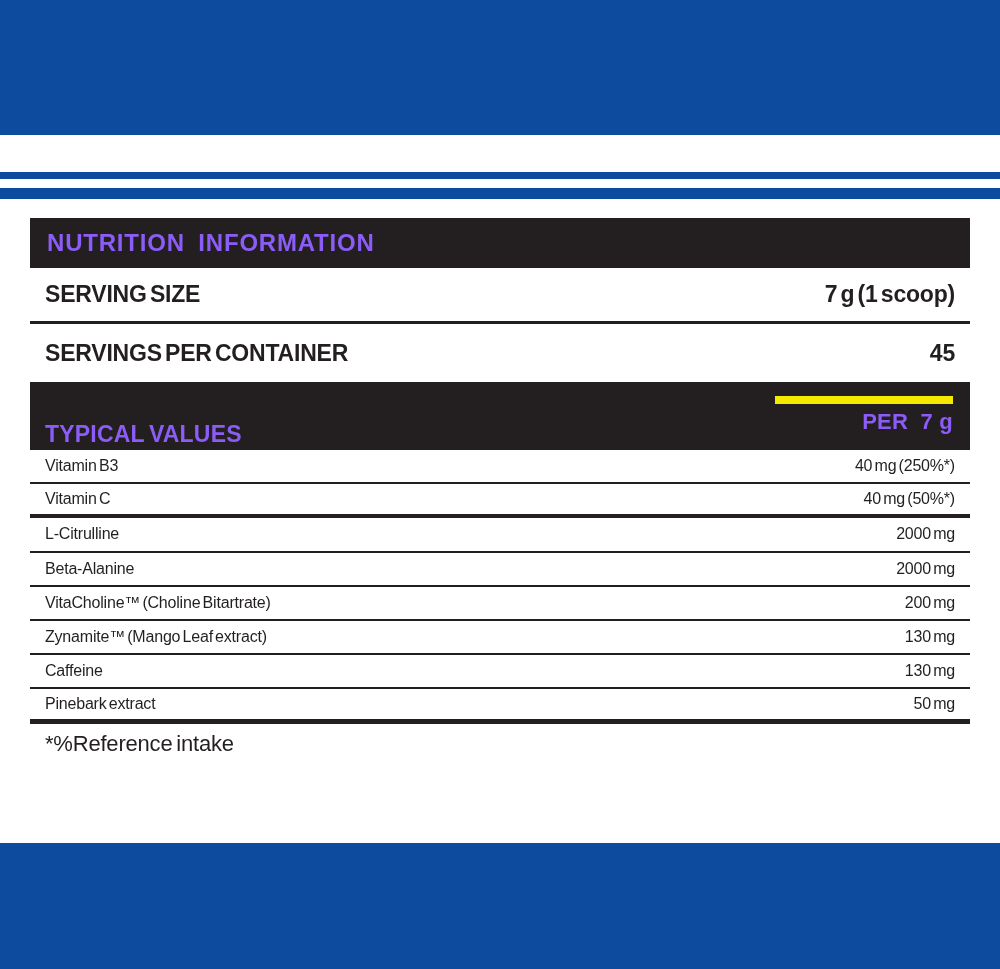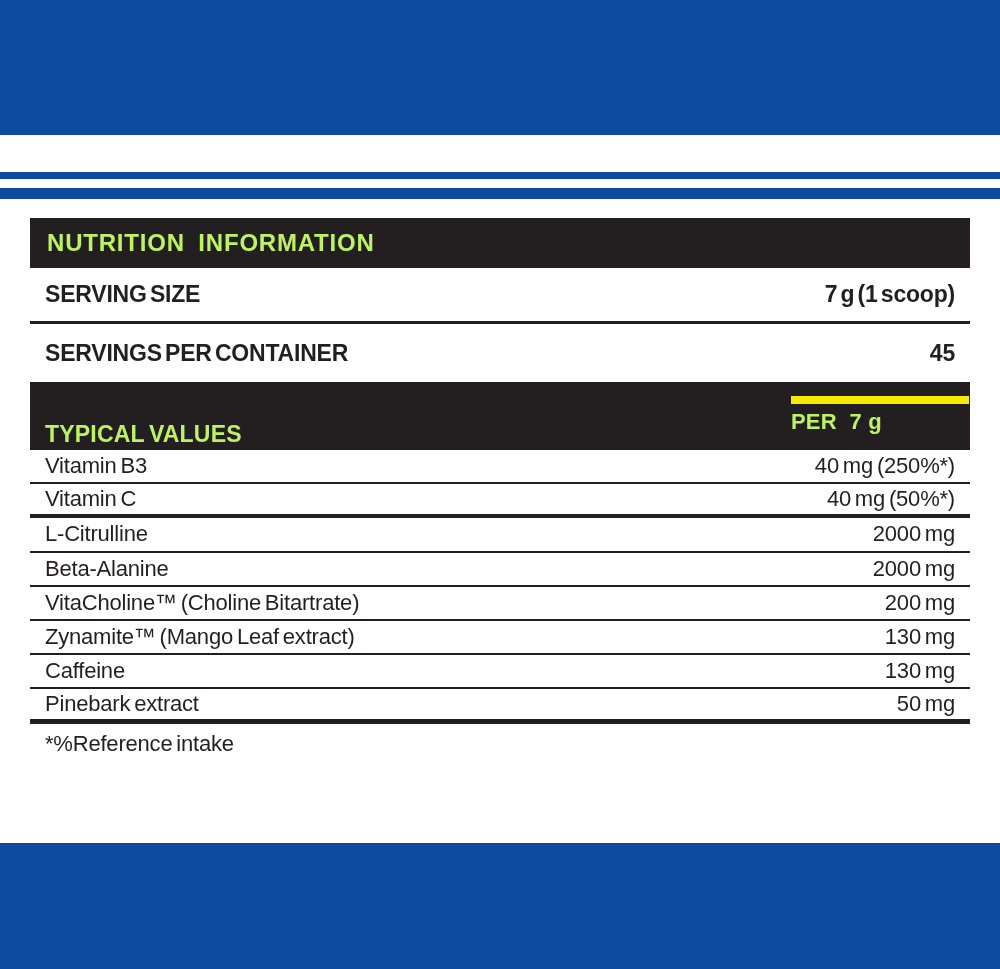--- a/index.html
+++ b/index.html
@@ -19,21 +19,21 @@
   }
   .blue-band{position:absolute;left:0;width:1000px;background:var(--blue);}
   .band-top{top:0;height:135px;}
   .band-bottom{top:843px;height:126px;}
   .stripe{position:absolute;left:0;width:1000px;background:var(--blue);}
   .stripe-1{top:172px;height:7px;}
   .stripe-2{top:188px;height:11px;}
 
   .panel{position:absolute;left:30px;top:218px;width:940px;}
 
-  .bar{background:var(--ink);color:#bef264;box-sizing:border-box;}
+  .bar{background:var(--ink);color:#8b5cf6;box-sizing:border-box;}
   .bar-header{
     height:50px;display:flex;align-items:center;
     padding-left:17px;
     font-size:24px;font-weight:700;
     letter-spacing:0.8px;word-spacing:6px;
   }
   .meta-row{
     display:flex;justify-content:space-between;align-items:center;
     box-sizing:border-box;
     font-size:23px;font-weight:700;
@@ -41,30 +41,30 @@
     padding:0 15px;
   }
   .row-serving{height:56px;border-bottom:3px solid var(--ink);padding-top:0;}
   .row-servings{height:58px;gap:24px;}
 
   .bar-typical{position:relative;height:68px;font-weight:700;}
   .tv-label{
     position:absolute;left:15px;bottom:2px;
     font-size:23px;letter-spacing:0.2px;word-spacing:-2px;
   }
-  .per-block{position:absolute;top:14px;right:1px;width:178px;text-align:left;}
+  .per-block{position:absolute;top:14px;right:17px;width:178px;text-align:right;}
   .yellow-bar{height:8px;background:var(--yellow);}
   .per-label{margin-top:6px;font-size:22px;line-height:24px;white-space:pre;letter-spacing:0.2px;}
 
   .ntable{width:100%;}
   .trow{
     display:flex;justify-content:space-between;align-items:center;
     box-sizing:border-box;height:34.2px;
     border-bottom:2.5px solid var(--ink);
-    font-size:22px;letter-spacing:-0.2px;word-spacing:-2px;
+    font-size:16px;letter-spacing:-0.2px;word-spacing:-2px;
     padding:0 15px;
   }
   .trow.heavy{border-bottom-width:4px;}
   .trow.final{border-bottom-width:5px;}
   .trow .cell-name{text-align:left;}
   .trow .cell-value{text-align:right;}
 
   .footnote{
     padding:7px 0 0 15px;
     font-size:22px;letter-spacing:-0.2px;word-spacing:-2px;

